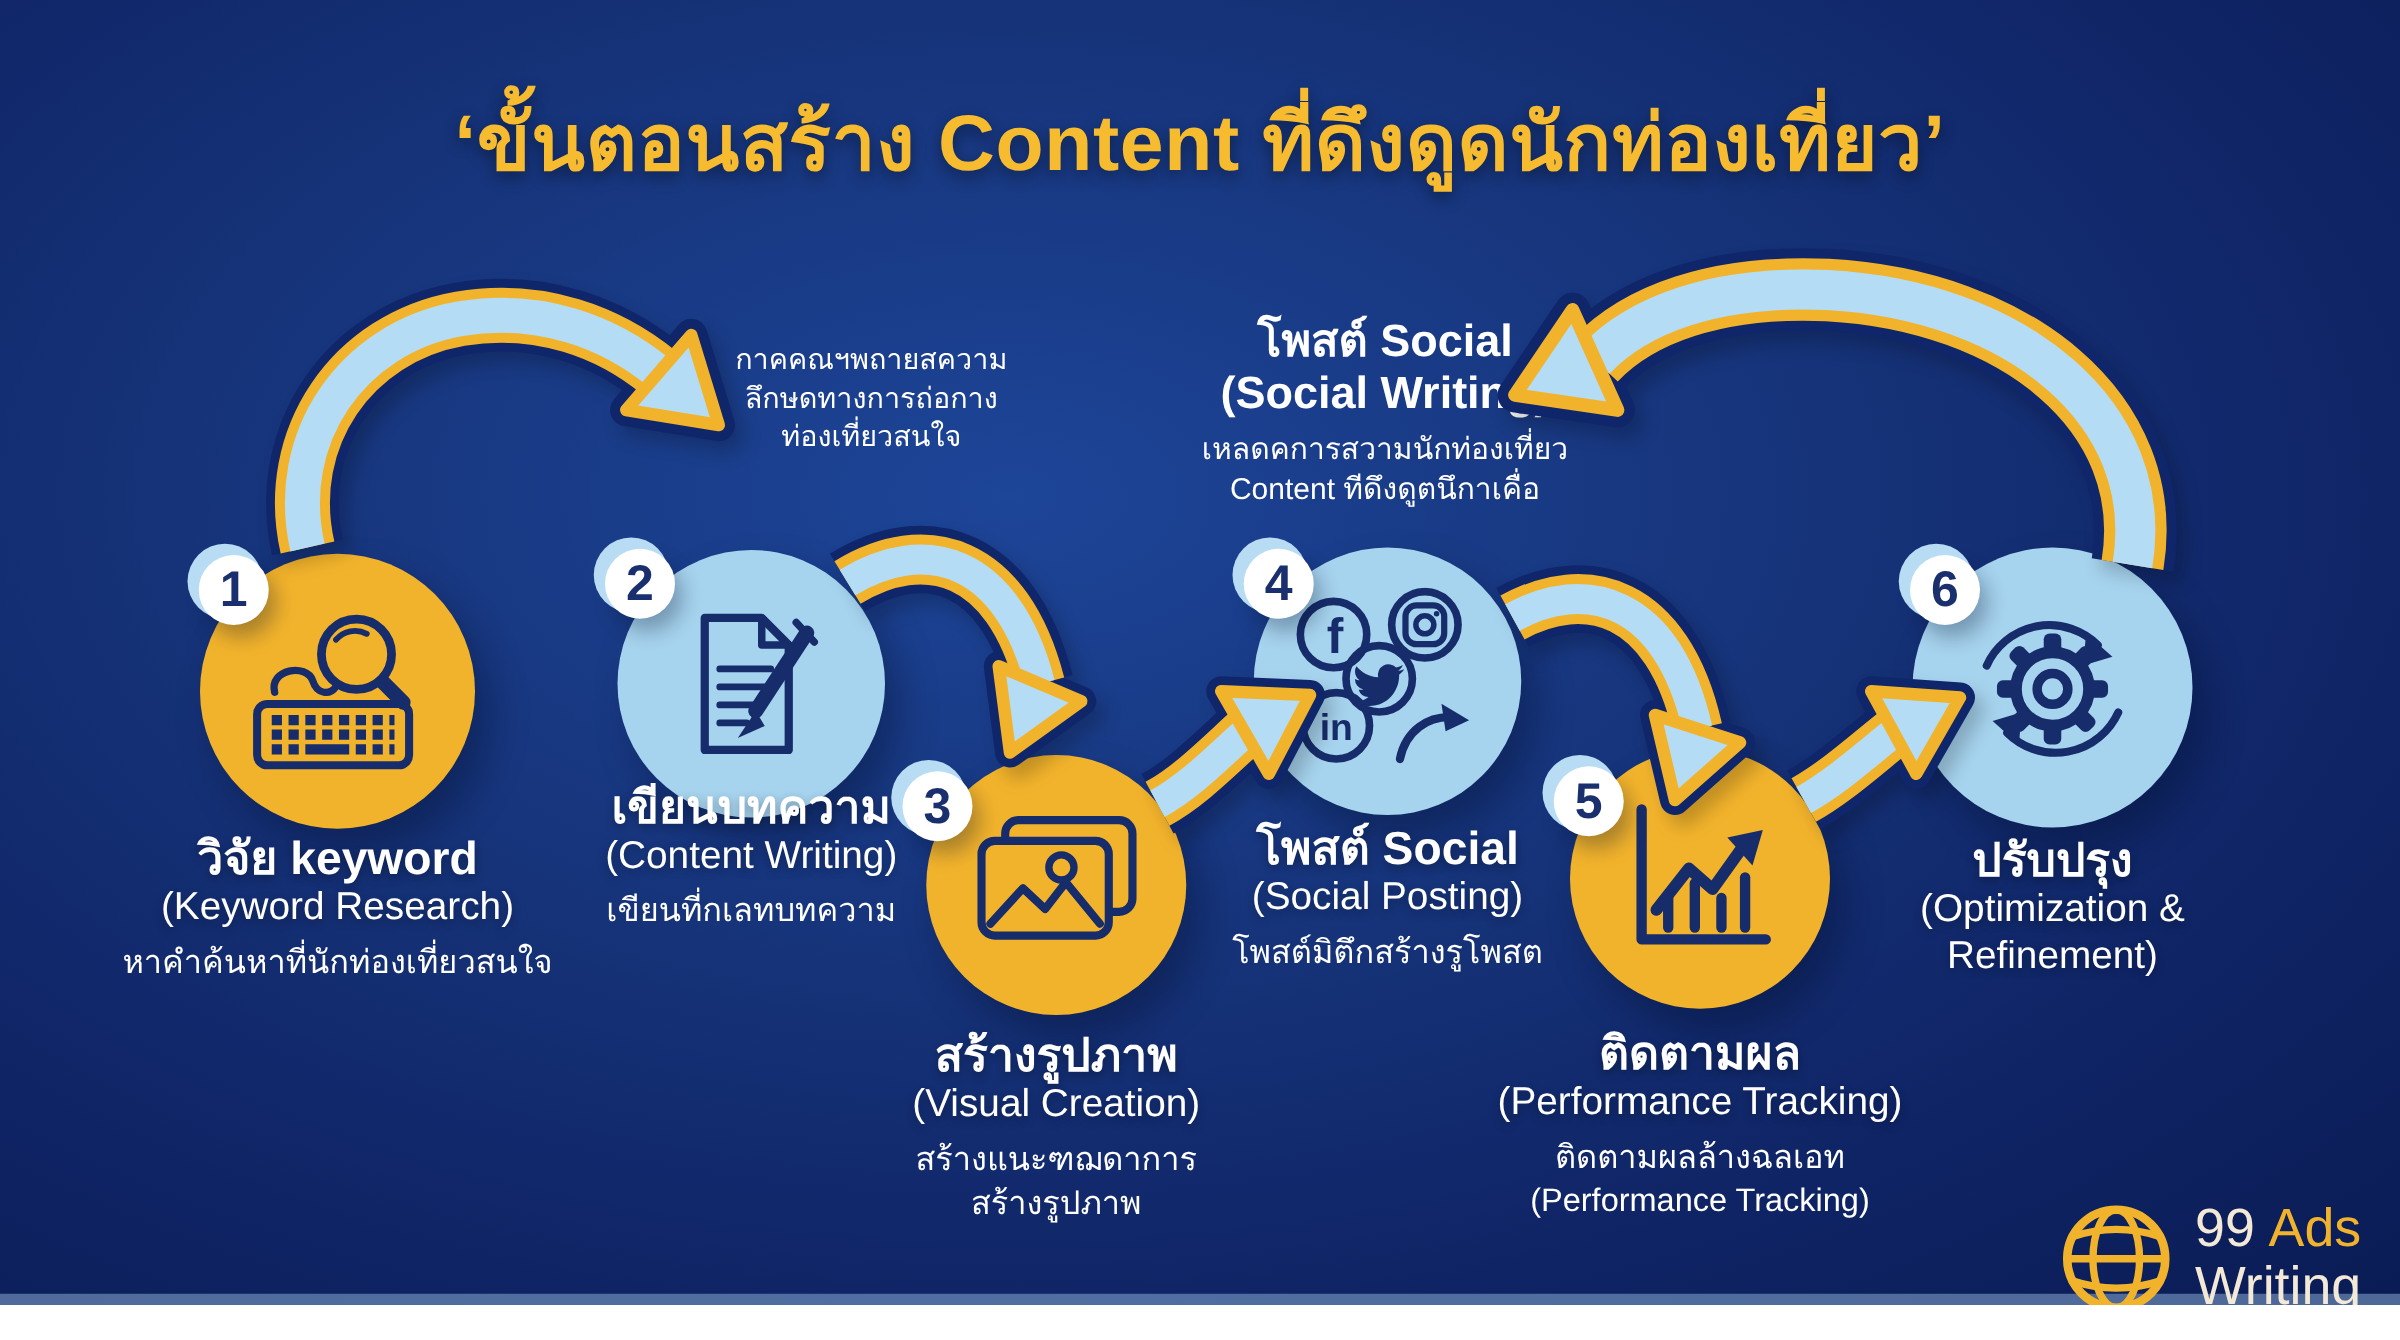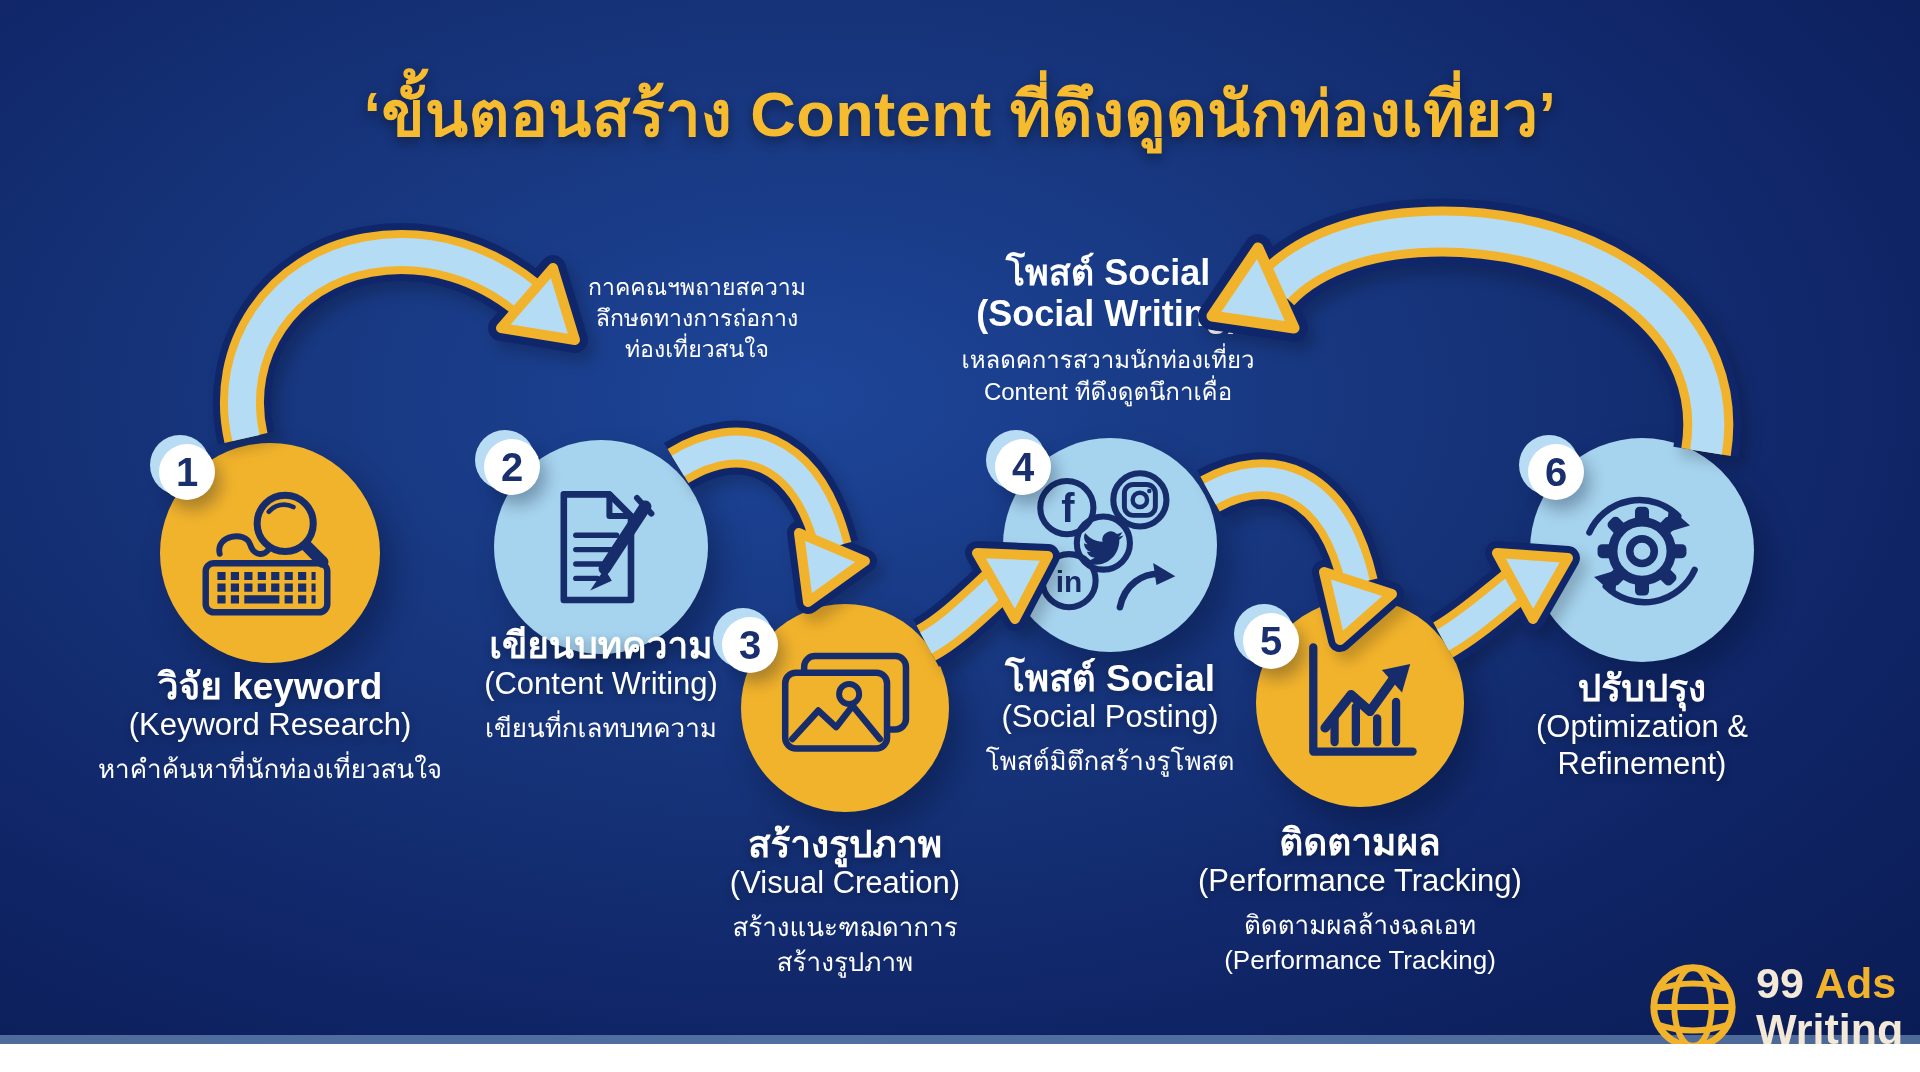--- a/index.html
+++ b/index.html
@@ -21,21 +21,21 @@
   .lbl .en{font-size:31px;font-weight:normal;line-height:1.18;text-shadow:0 3px 8px rgba(0,0,0,.3);}
   .lbl .ds{font-size:26px;line-height:1.35;margin-top:8px;font-weight:normal;}
   .note{position:absolute;transform:translateX(-50%);text-align:center;color:#ffffff;z-index:4;
     font-size:23px;line-height:1.34;}
   .topblock{position:absolute;transform:translateX(-50%);text-align:center;color:#ffffff;z-index:4;}
   .topblock .th{font-size:36px;font-weight:bold;line-height:1.14;}
   .topblock .ds{font-size:24px;line-height:1.32;margin-top:10px;}
   svg.arrows{position:absolute;left:0;top:0;z-index:5;pointer-events:none;
     filter:drop-shadow(7px 9px 7px rgba(0,0,0,.20));}
   .logo{position:absolute;left:1644px;top:958px;display:flex;align-items:center;z-index:4;}
-  .logo-text{margin-left:14px;font-weight:bold;font-size:43px;line-height:1.06;color:#f3e9d6;}
+  .logo-text{margin-left:14px;font-weight:normal;font-size:43px;line-height:1.06;color:#f3e9d6;}
   .logo-accent{color:#f2b32c;margin-left:11px;}
   .bottom-strip{position:absolute;left:0;bottom:0;width:100%;height:9px;background:#9fc8e8;opacity:.45;z-index:2;}
   .ic{display:block;}
 </style>
 </head>
 <body>
 
 <div id="canvas">
 
   <div class="title">‘ขั้นตอนสร้าง Content ที่ดึงดูดนักท่องเที่ยว’</div>

